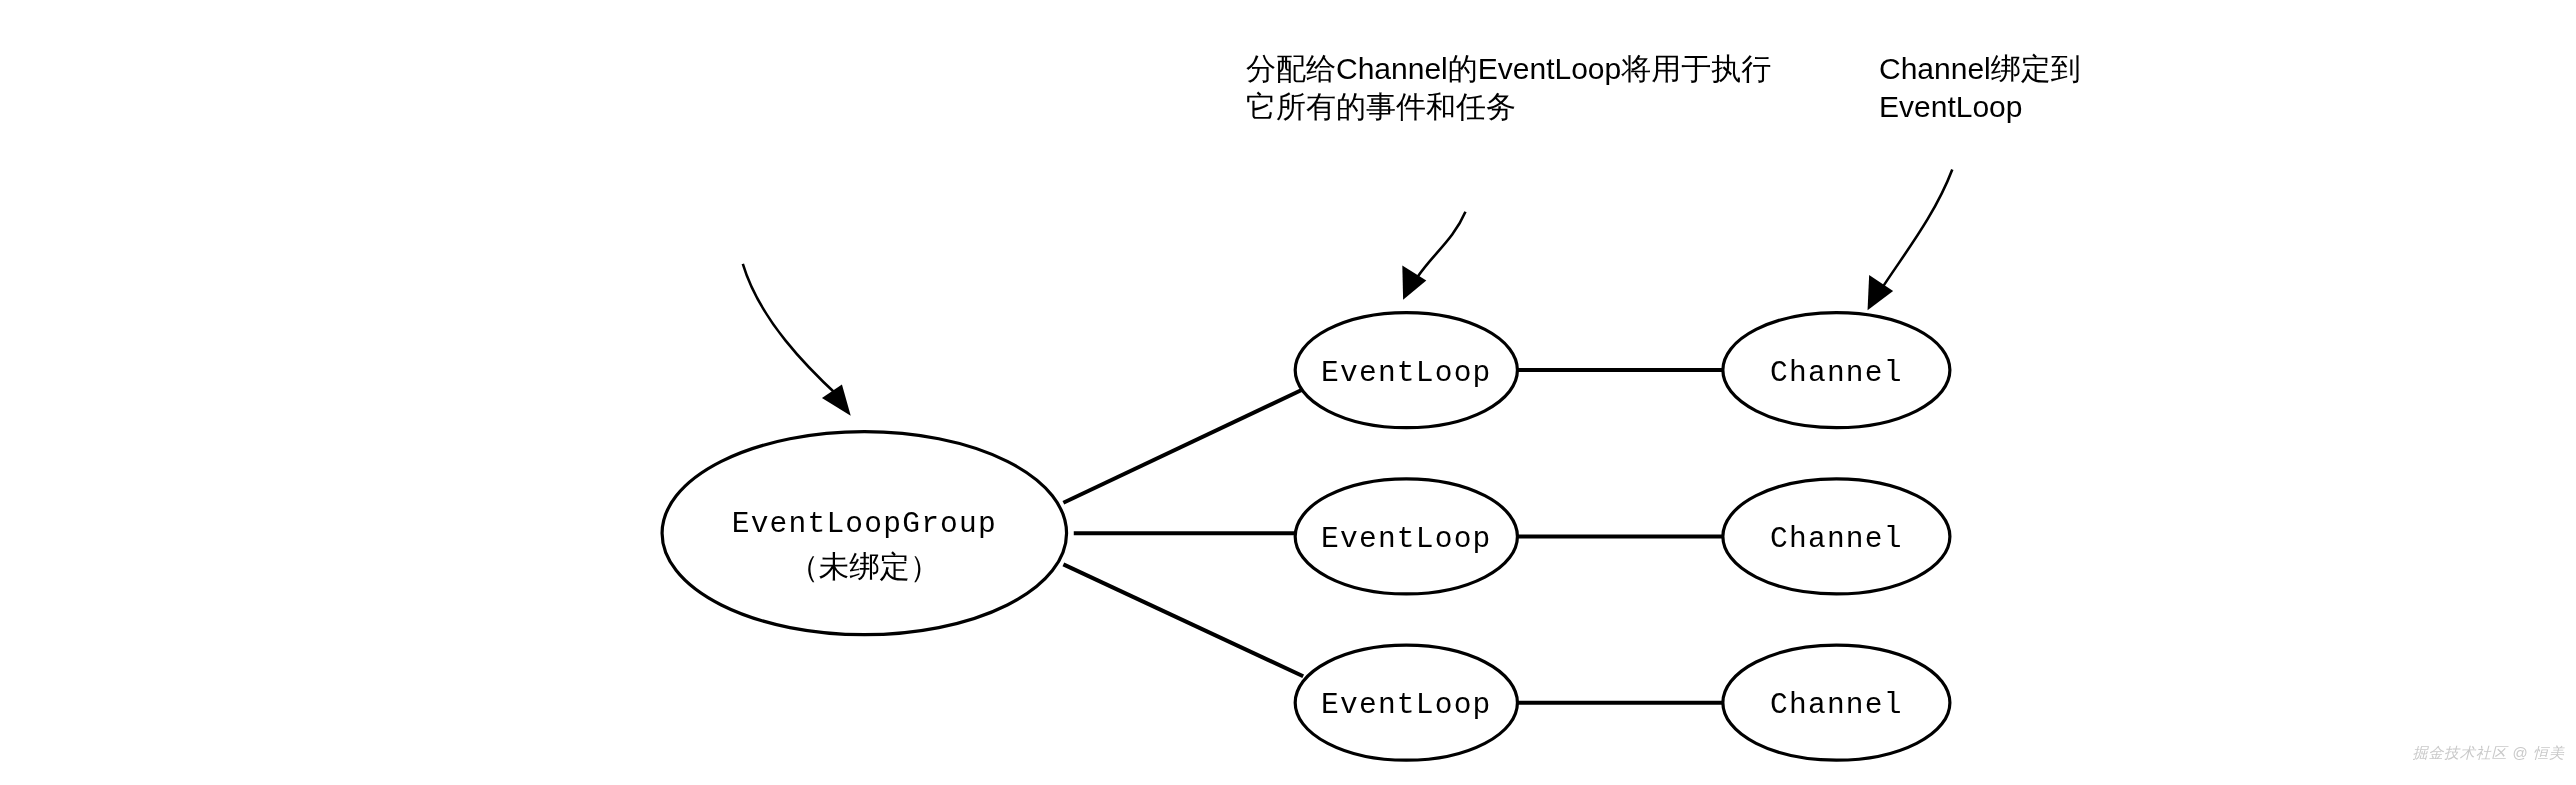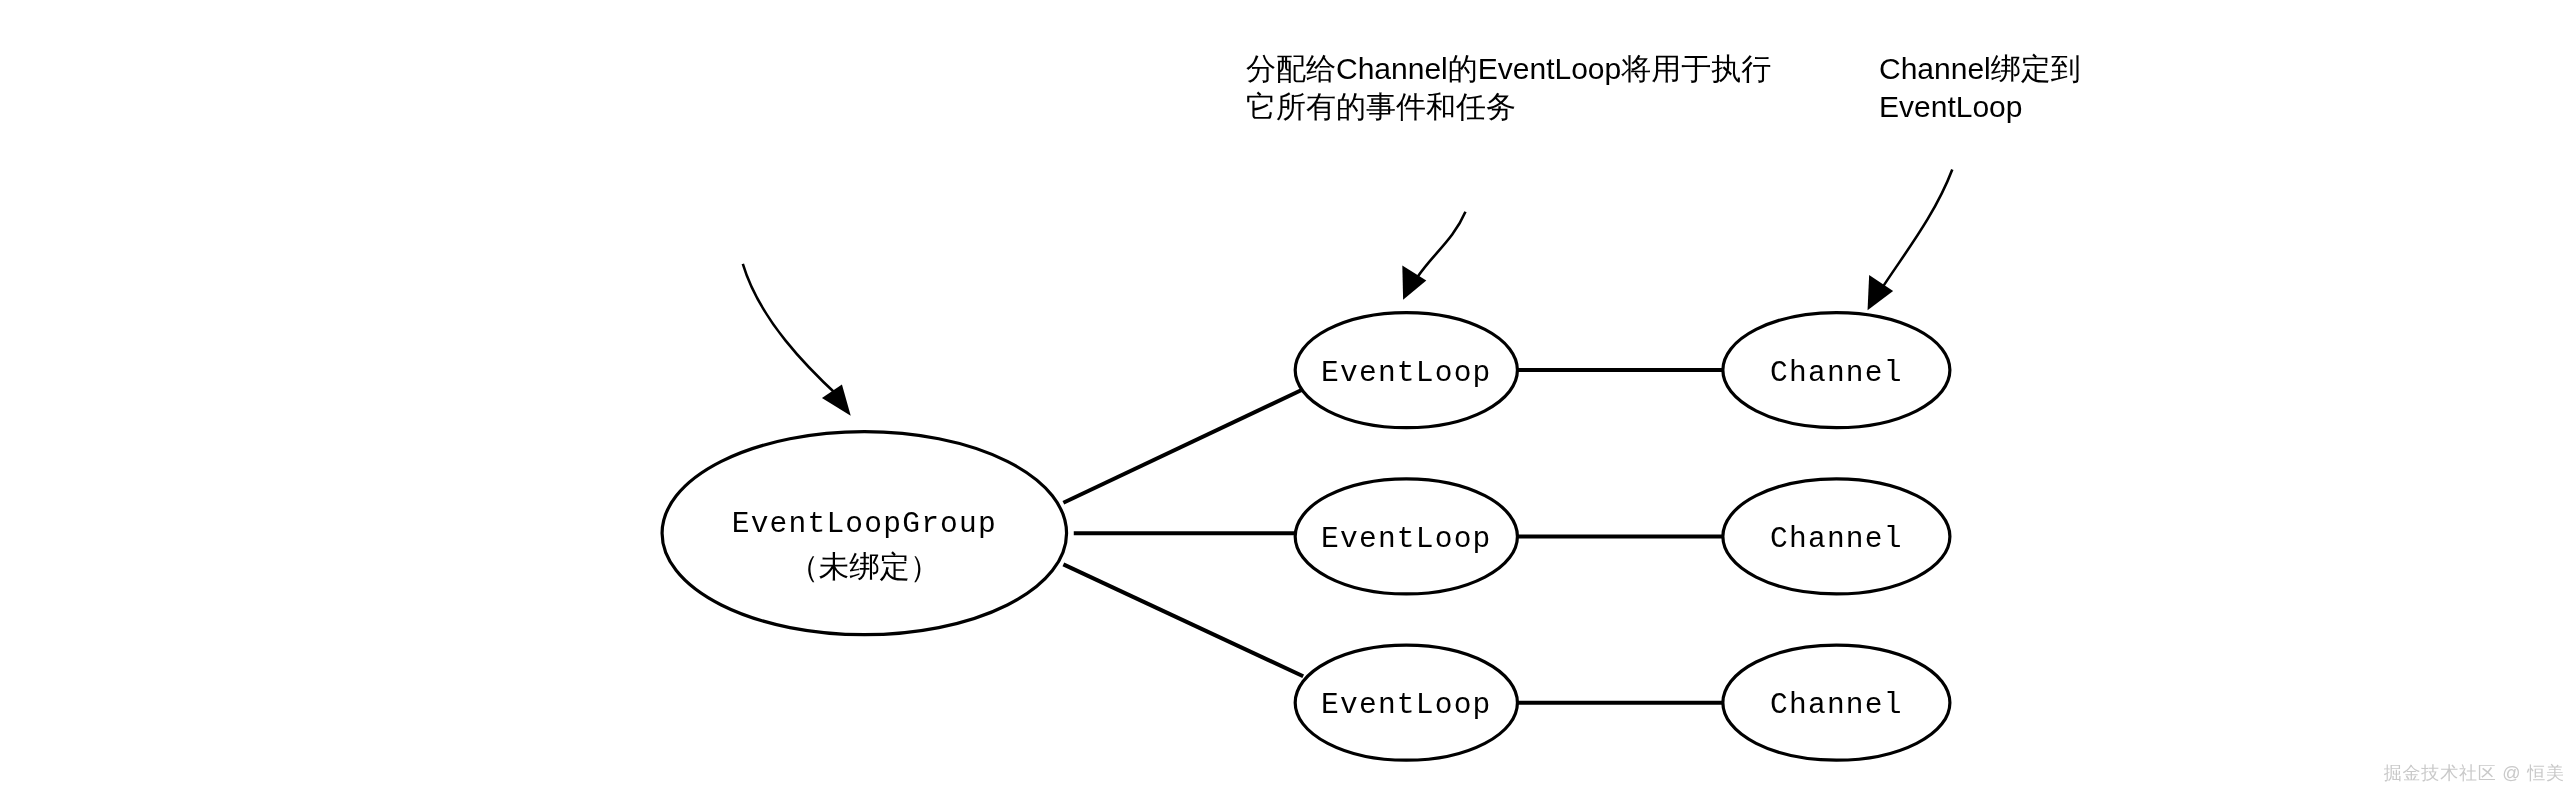--- a/index.html
+++ b/index.html
@@ -67,27 +67,28 @@
     stroke-width: 3.2;
     fill: none;
   }
   .pointer-head {
     fill: #000000;
     stroke: none;
   }
   #watermark {
     position: absolute;
     right: 11.2px;
-    bottom: 0;
+    bottom: 22px;
     font-family: "Liberation Sans", sans-serif;
-    font-size: 18px;
+    font-size: 15px;
     color: #c9c9c9;
     letter-spacing: 0.8px;
     white-space: nowrap;
     user-select: none;
+    font-style: italic;
   }
 </style>
 </head>
 <body>
 
 <div id="canvas">
 
   <svg id="diagram-svg" viewBox="0 0 3222 982">
 
     <line class="link-line" x1="1330" y1="629" x2="1630" y2="487"></line>

